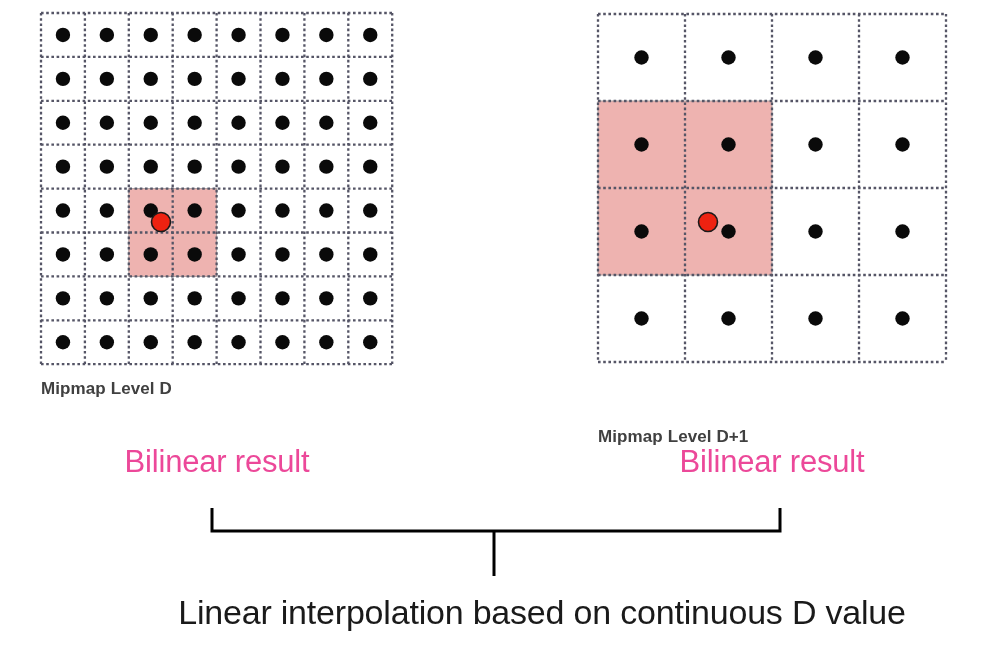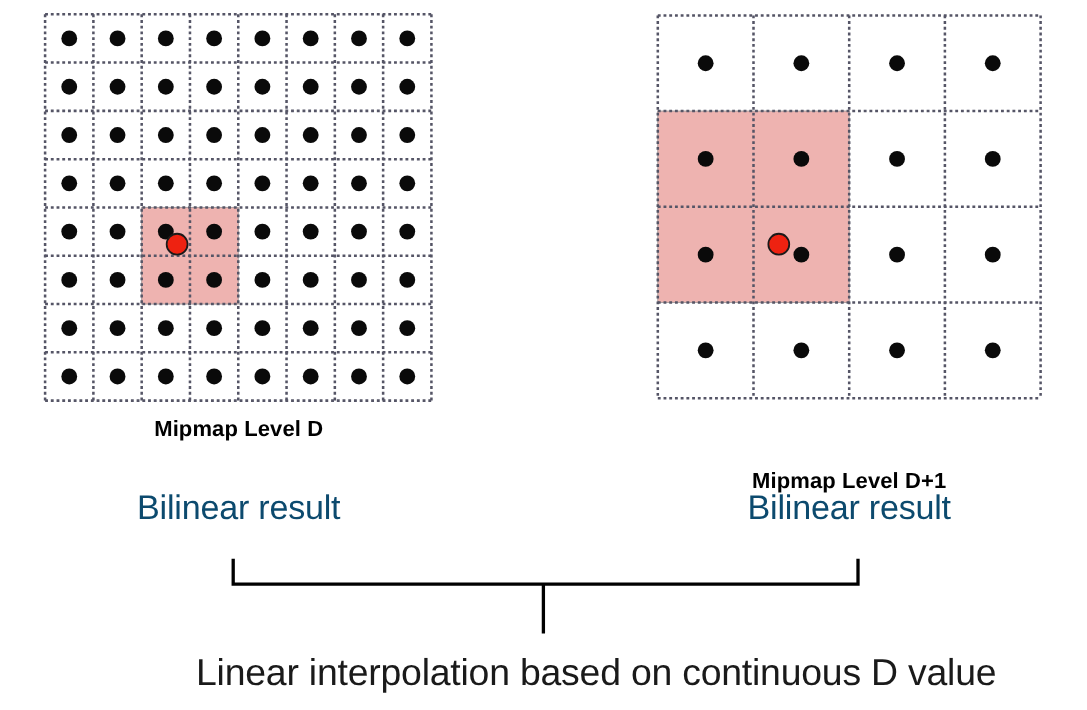--- a/index.html
+++ b/index.html
@@ -32,35 +32,35 @@
   .grid-svg {
     position: absolute;
     left: 0;
     top: 0;
     overflow: visible;
   }
 
   
   .grid-caption {
     position: absolute;
-    text-align: center;
+    text-align: left;
     font-weight: bold;
-    font-size: 20px;
+    font-size: 17px;
     letter-spacing: 0.1px;
-    color: #000000;
+    color: #404040;
     white-space: nowrap;
   }
 
   
   .bilinear-label {
     position: absolute;
     text-align: center;
     font-size: 31px;
     font-weight: 400;
-    color: #0c4a6e;
+    color: #ec4899;
     white-space: nowrap;
     letter-spacing: -0.2px;
   }
 
   
   #bracket-svg {
     position: absolute;
     left: 0;
     top: 0;
   }

